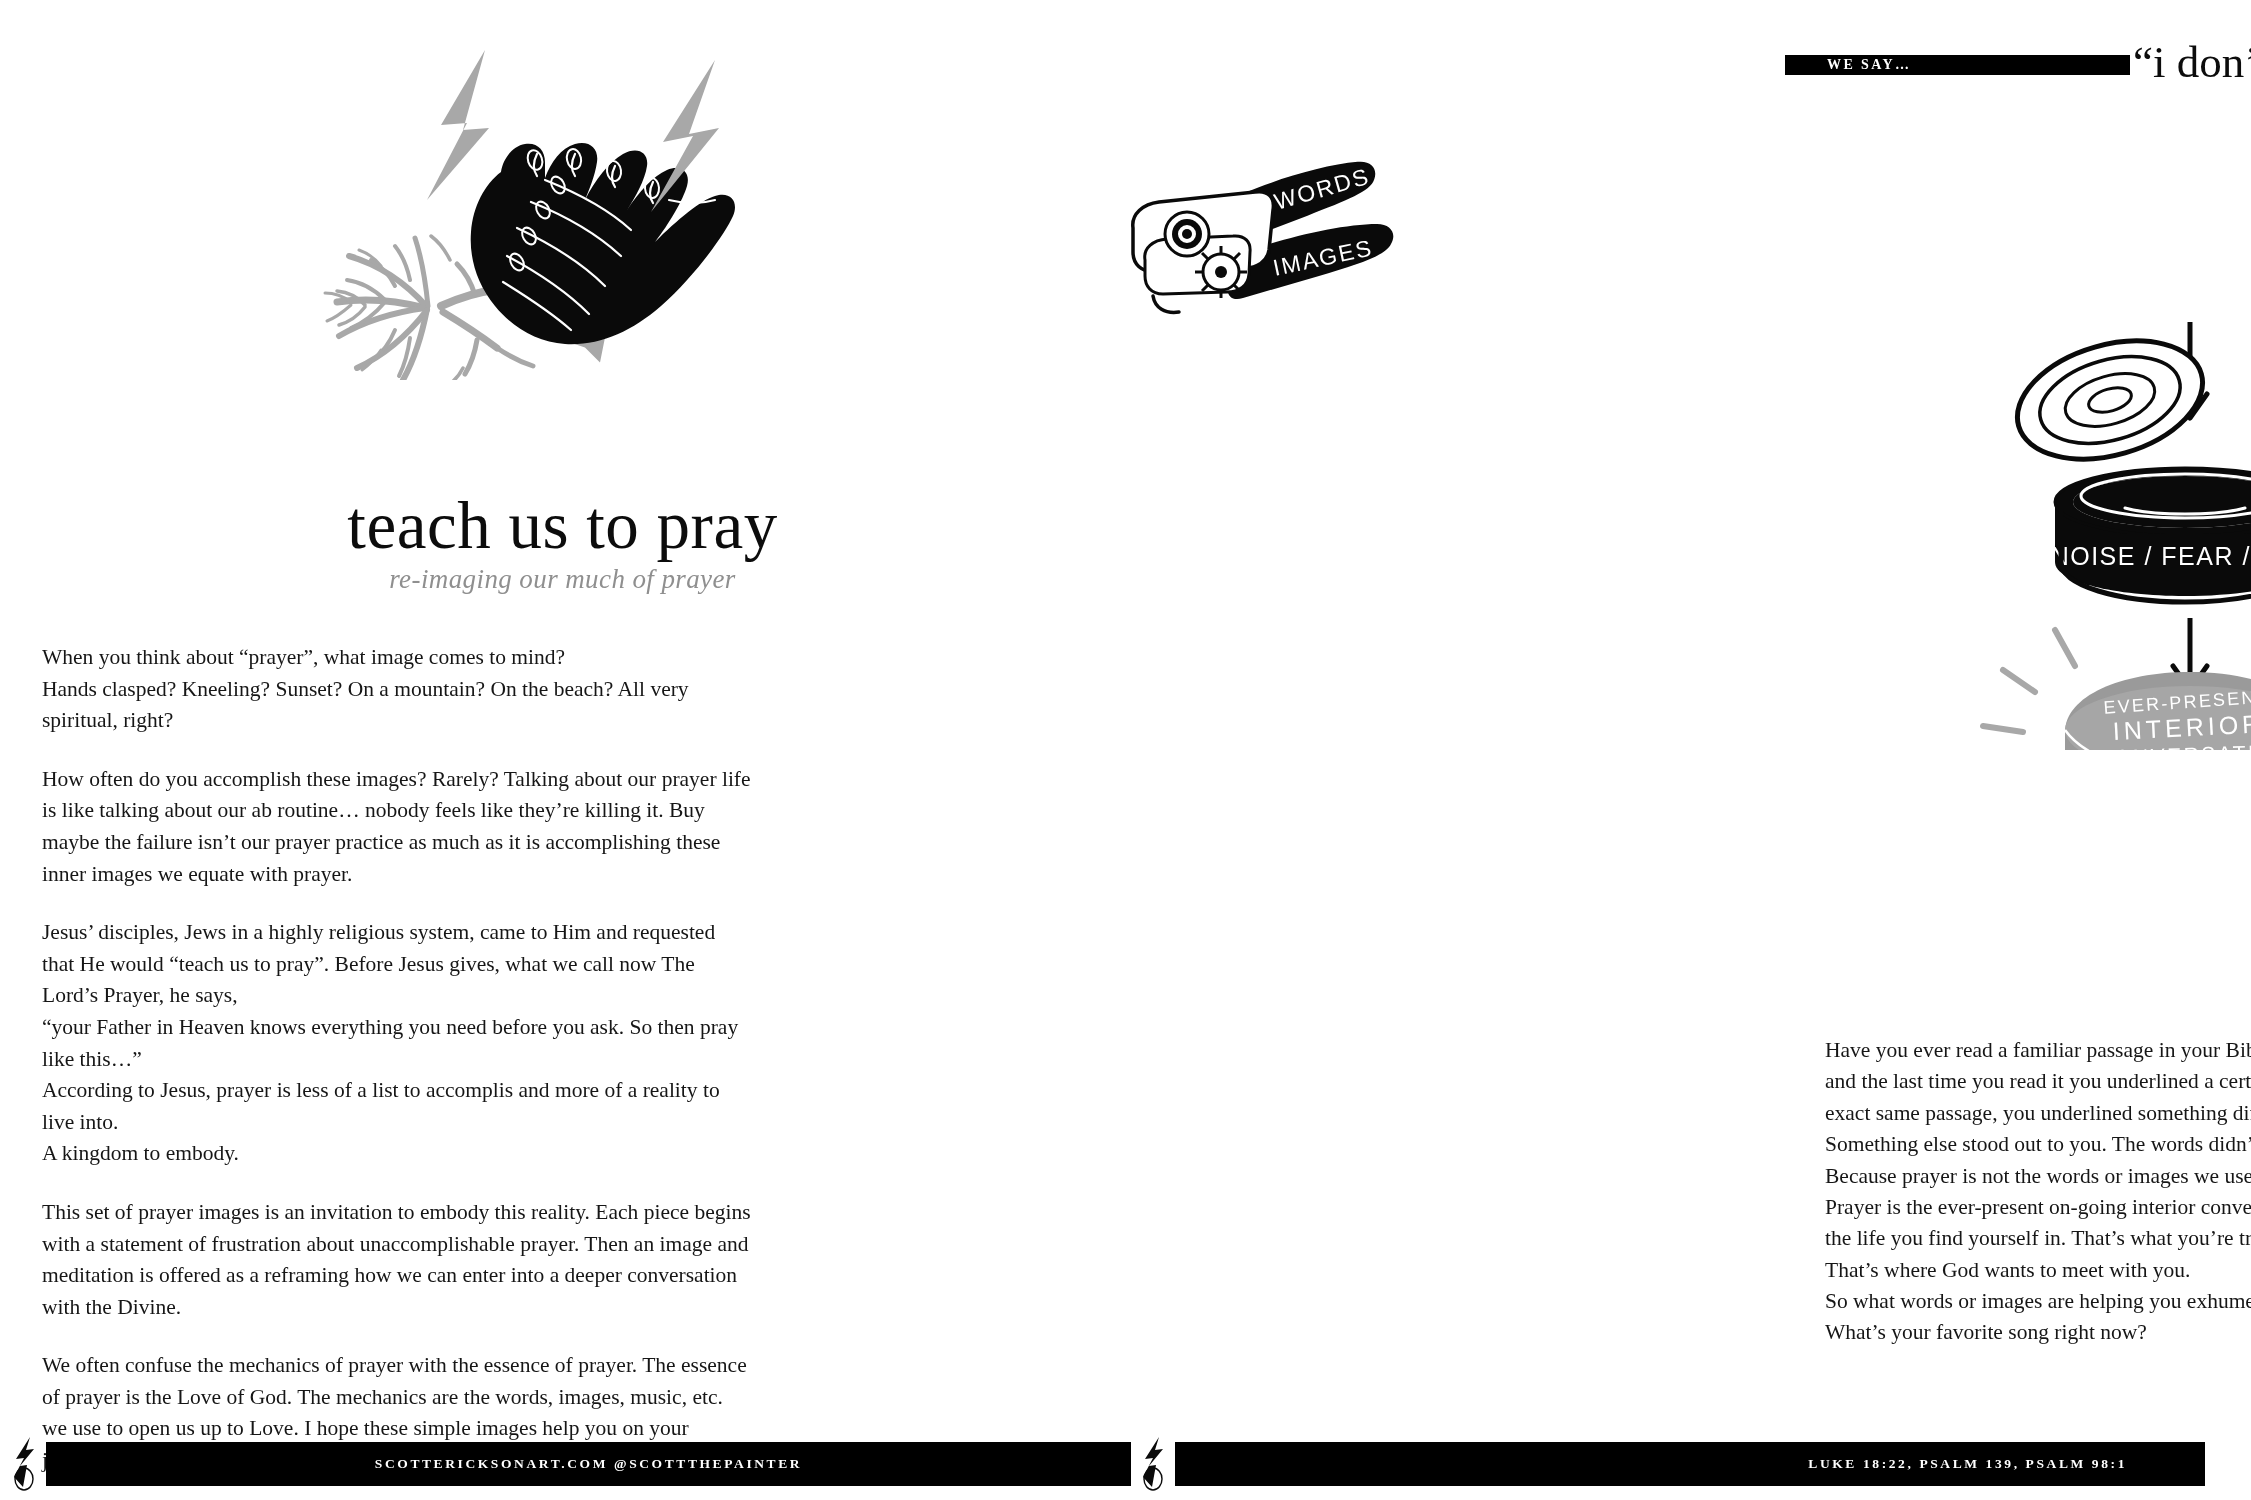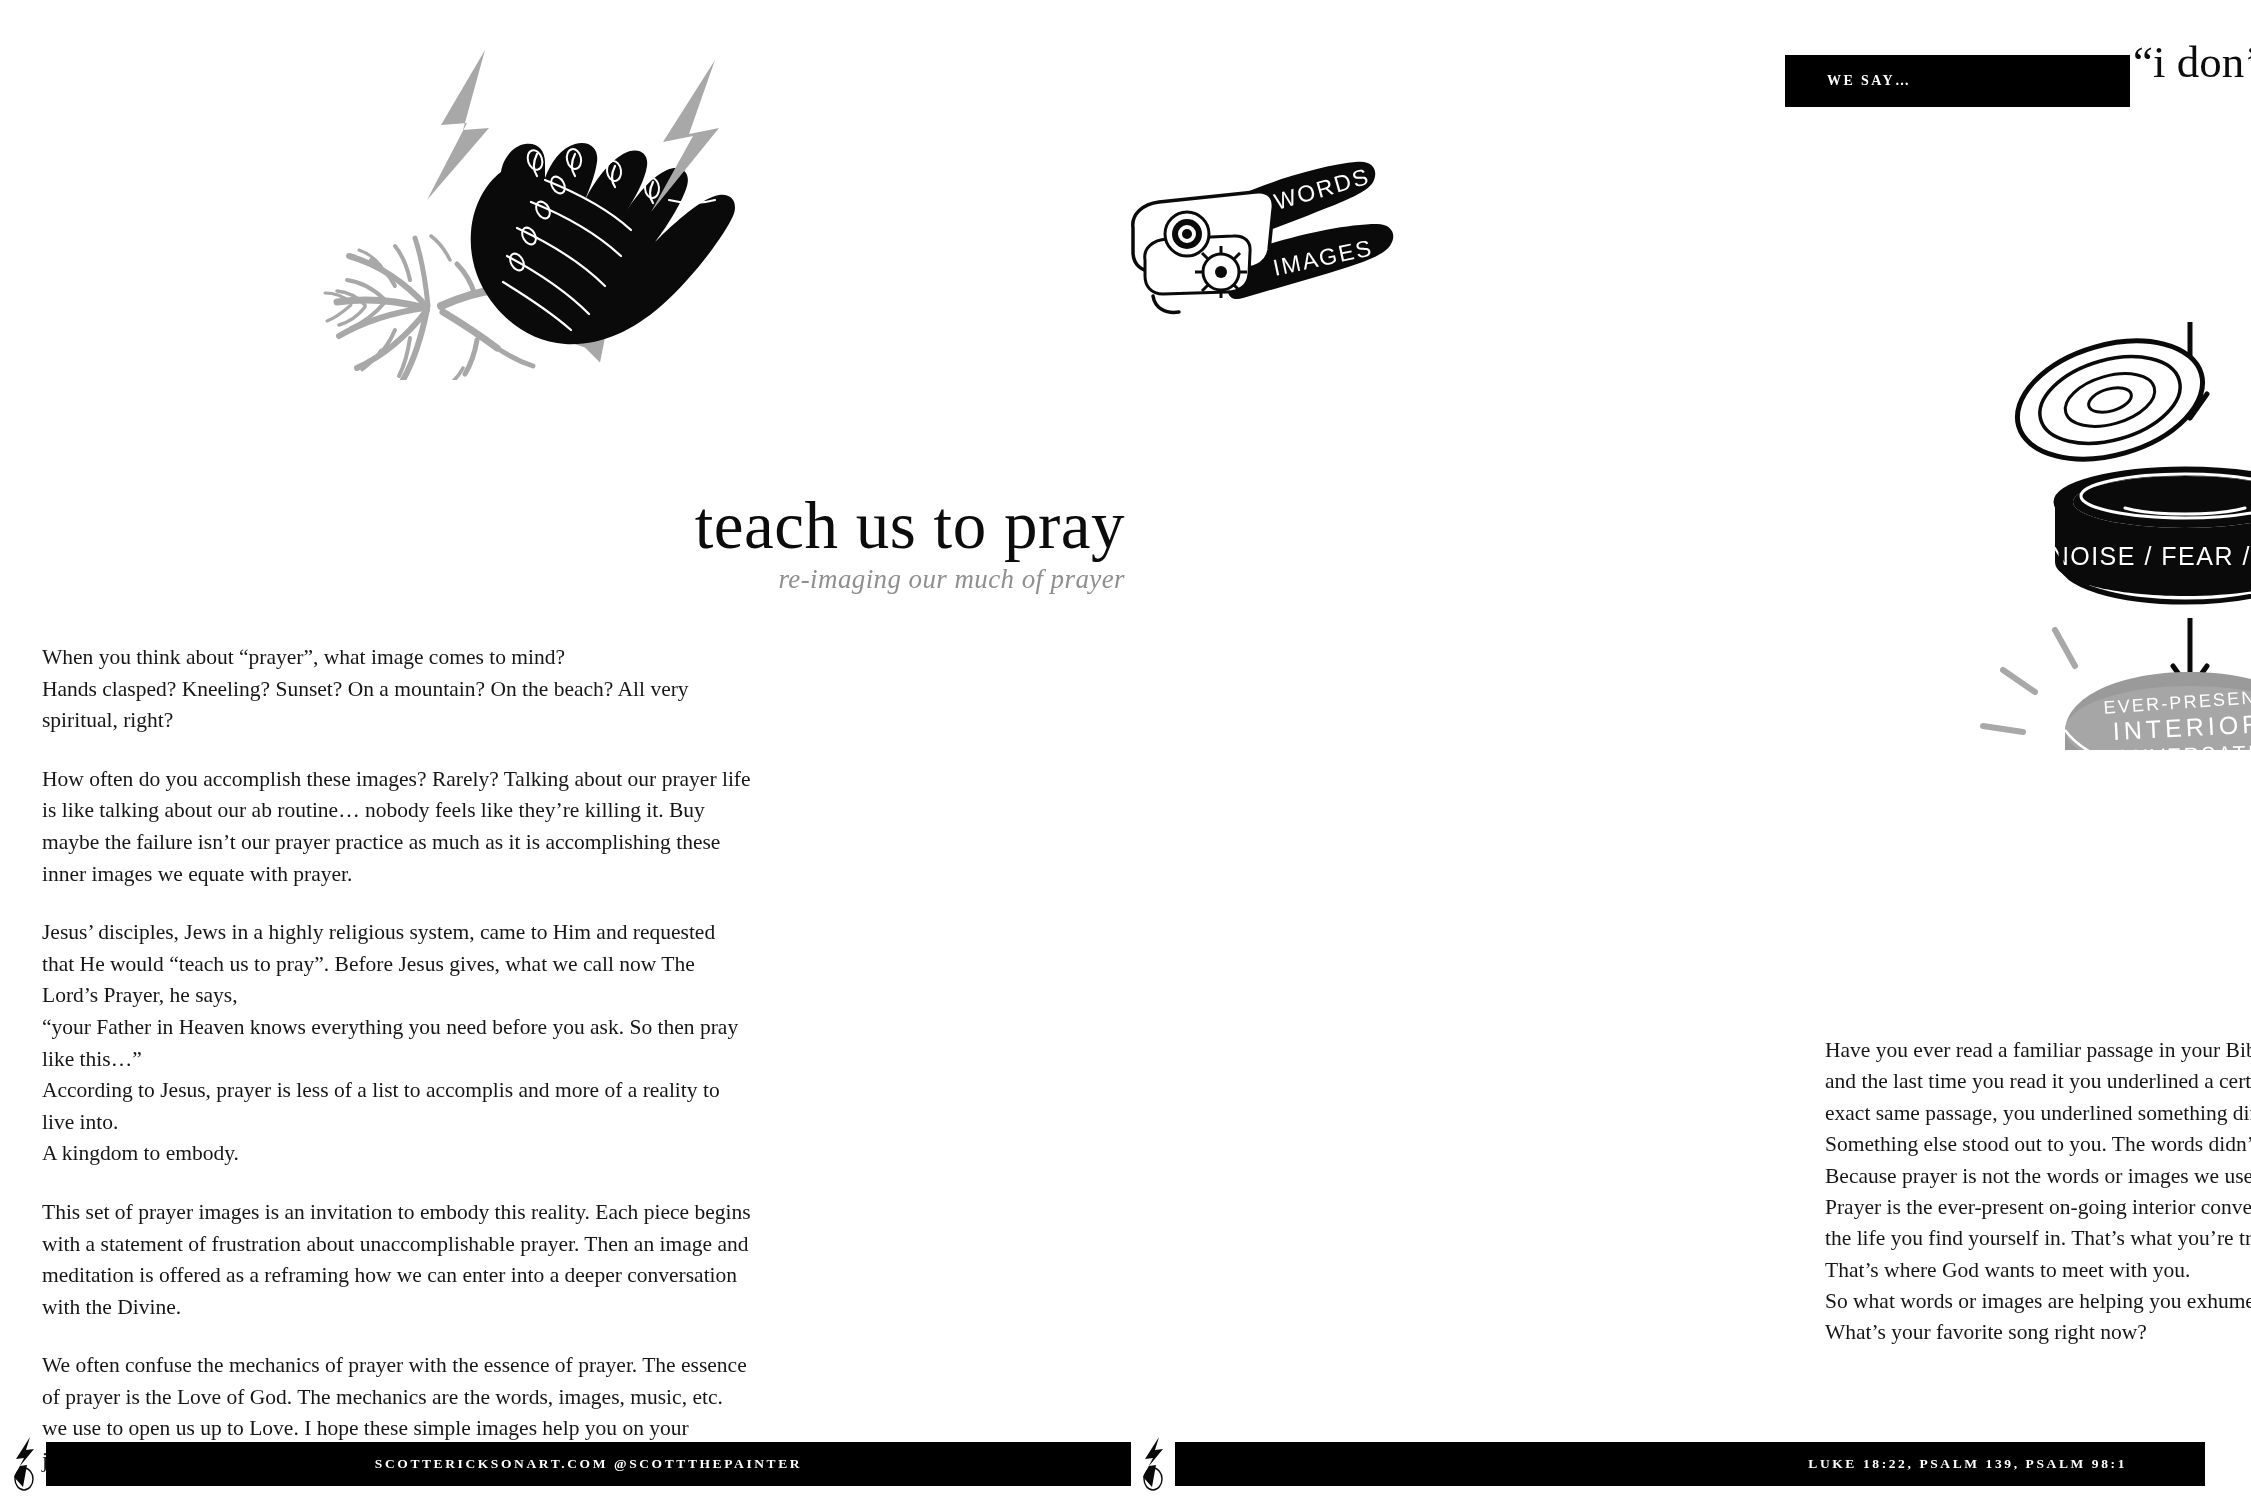--- a/index.html
+++ b/index.html
@@ -12,42 +12,42 @@
   .page{position:absolute;inset:0;background:#fff;}
 
   
   .left-panel{position:absolute;left:0;top:0;width:1125px;height:1500px;}
   .right-panel{position:absolute;left:1125px;top:0;width:1126px;height:1500px;}
 
   
   .hands-art{position:absolute;left:245px;top:50px;width:570px;height:330px;}
   .hands-art svg{display:block;width:100%;height:100%;}
 
-  .title-block{position:absolute;left:0;top:490px;width:1125px;text-align:right;}
+  .title-block{position:absolute;left:0;top:490px;width:1125px;text-align:center;}
   .main-title{
     font-family:"Liberation Serif", serif;
     font-size:67px;line-height:1.05;color:#0c0c0c;
     letter-spacing:0.5px;font-weight:400;
     margin:0 0 4px 0;
   }
   .subtitle{
     font-family:"Liberation Serif", serif;
     font-style:italic;font-size:27px;color:#8f8f8f;letter-spacing:0.4px;margin:0;
   }
 
   .left-body{
     position:absolute;left:42px;top:642px;width:710px;
     font-size:21.5px;line-height:1.47;color:#161616;
   }
   .left-body p{margin:0 0 27px 0;}
   .left-body p:last-child{margin-bottom:0;}
 
   
   .we-say-bar{
-    position:absolute;left:660px;top:55px;width:345px;height:52px;background:#000;
+    position:absolute;left:660px;top:55px;width:345px;height:20px;background:#000;
   }
   .we-say-bar span{
     position:absolute;left:42px;top:50%;transform:translateY(-50%);
     color:#fff;font-family:"Liberation Serif", serif;
     font-size:14px;letter-spacing:2.4px;font-weight:700;
   }
   .quote-head{
     position:absolute;left:1008px;top:36px;width:400px;
     font-family:"Liberation Serif", serif;
     font-size:45px;color:#0c0c0c;white-space:nowrap;letter-spacing:0px;

